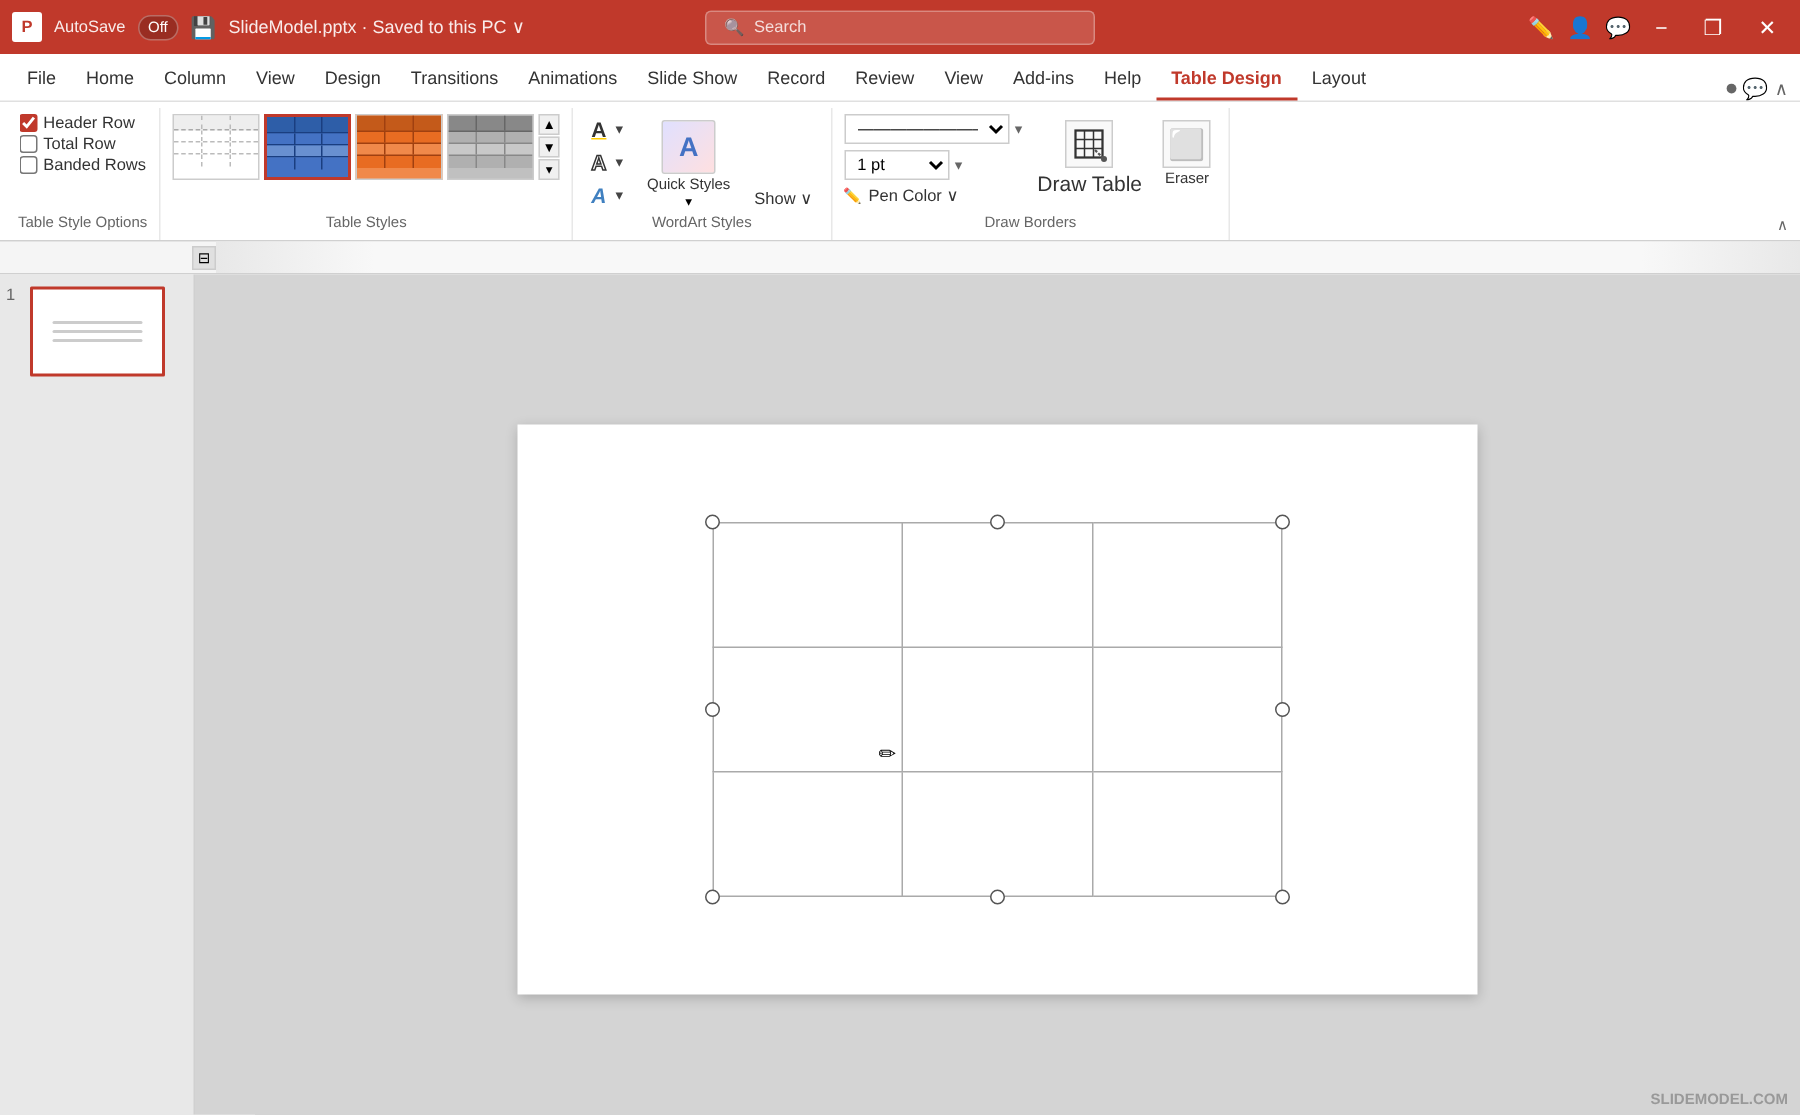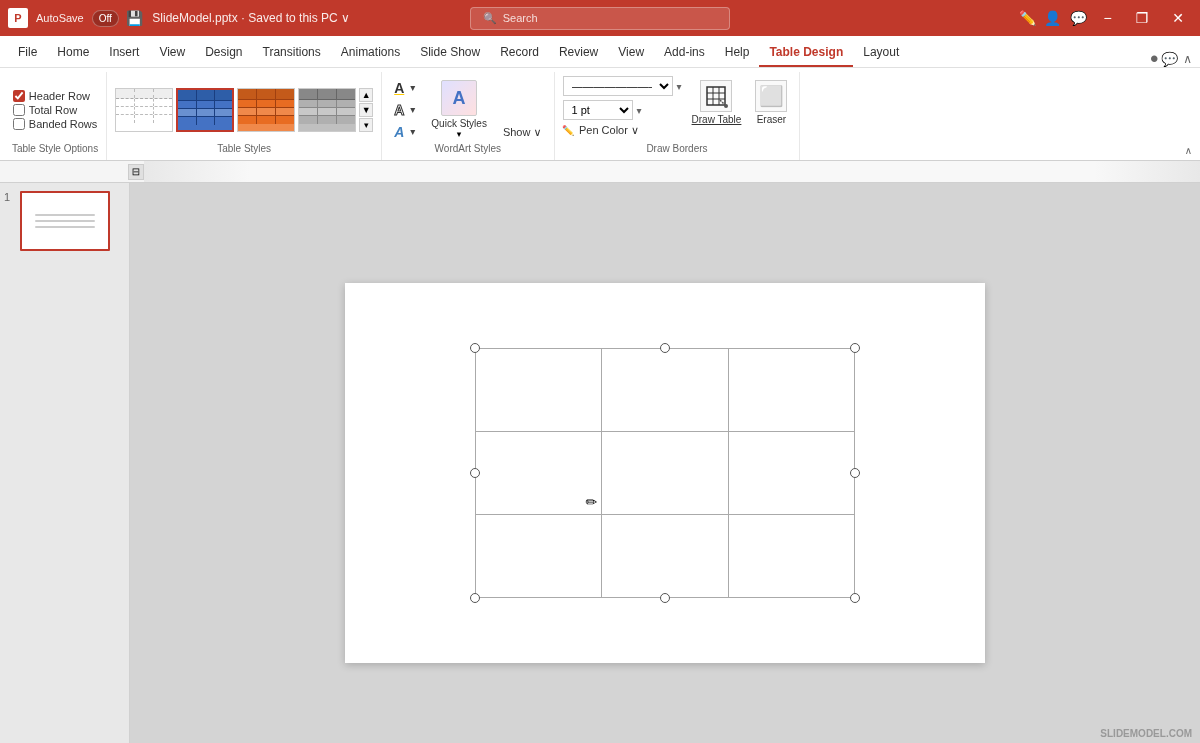--- a/index.html
+++ b/index.html
@@ -81,21 +81,21 @@
     .ribbon-group:last-child { border-right: none; }
     .ribbon-group-label {
       font-size: 10px;
       color: #666;
       margin-top: auto;
       padding-bottom: 2px;
       text-align: center;
     }
     .ribbon-group-content {
       display: flex;
-      align-items: center;
+      align-items: flex-start;
       gap: 4px;
       flex: 1;
     }
 
     
     .checkbox-group { display: flex; flex-direction: column; gap: 2px; }
     .checkbox-item {
       display: flex;
       align-items: center;
       gap: 4px;
@@ -246,21 +246,21 @@
     <button class="title-btn">❐</button>
     <button class="title-btn close">✕</button>
   </div>
 </div>
 
 <div class="ribbon ribbon-wrapper">
 
   <div class="ribbon-tabs">
     <div class="tab">File</div>
     <div class="tab">Home</div>
-    <div class="tab">Insert</div>
+    <div class="tab">Column</div>
     <div class="tab">View</div>
     <div class="tab">Design</div>
     <div class="tab">Transitions</div>
     <div class="tab">Animations</div>
     <div class="tab">Slide Show</div>
     <div class="tab">Record</div>
     <div class="tab">Review</div>
     <div class="tab">View</div>
     <div class="tab">Add-ins</div>
     <div class="tab">Help</div>
@@ -463,21 +463,21 @@
             <svg width="24" height="24" viewBox="0 0 24 24">
               <rect x="3" y="3" width="18" height="18" fill="none" stroke="#333" stroke-width="1.5"></rect>
               <line x1="3" y1="9" x2="21" y2="9" stroke="#333" stroke-width="1"></line>
               <line x1="3" y1="15" x2="21" y2="15" stroke="#333" stroke-width="1"></line>
               <line x1="9" y1="3" x2="9" y2="21" stroke="#333" stroke-width="1"></line>
               <line x1="15" y1="3" x2="15" y2="21" stroke="#333" stroke-width="1"></line>
               <line x1="16" y1="16" x2="22" y2="22" stroke="#555" stroke-width="1.5" stroke-dasharray="2,1"></line>
               <circle cx="22" cy="22" r="2" fill="#555"></circle>
             </svg>
           </div>
-          <span style="font-size:10px; color:#333; margin-top:2px;text-decoration:underline;">Draw Table</span>
+          <span style="font-size:14px; color:#333; margin-top:2px;">Draw Table</span>
         </div>
 
         <div style="display:flex; flex-direction:column; align-items:center; cursor:pointer; padding:4px;">
           <div style="width:32px; height:32px; border:1px solid #ccc; display:flex; align-items:center; justify-content:center; background:#f9f9f9;">
             <span style="font-size:20px;">⬜</span>
           </div>
           <span style="font-size:10px; color:#333; margin-top:2px;">Eraser</span>
         </div>
       </div>
       <div class="ribbon-group-label">Draw Borders</div>

